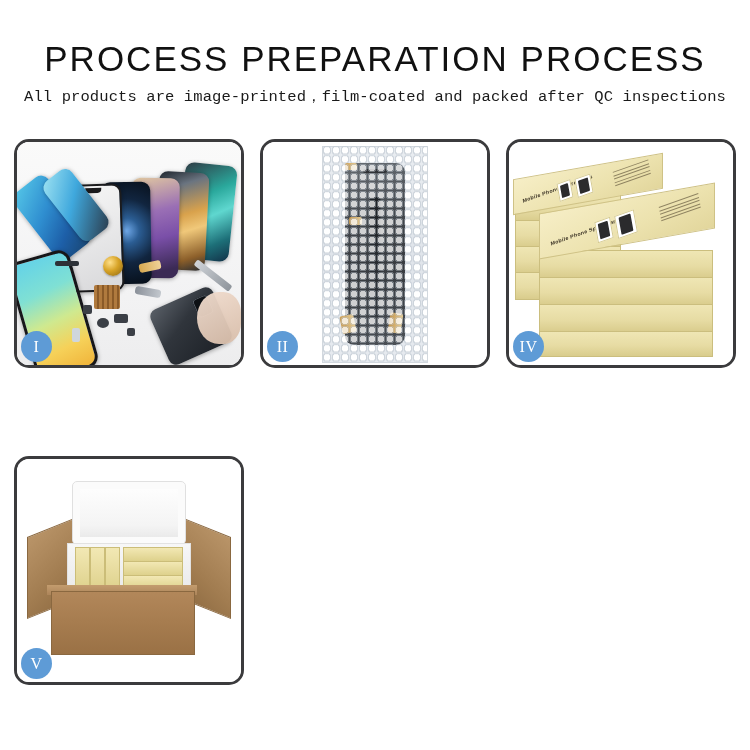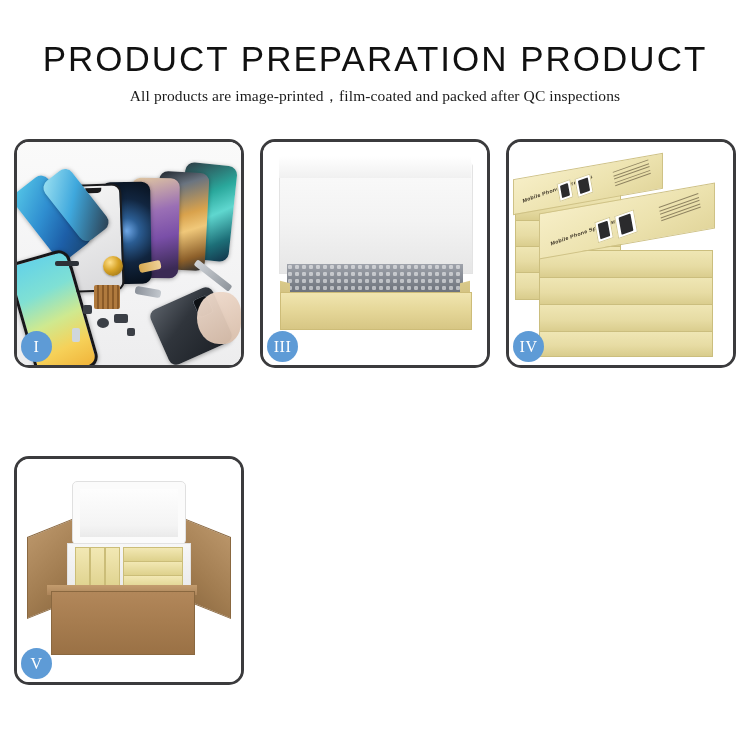--- a/index.html
+++ b/index.html
@@ -13,21 +13,21 @@
 
   
   .header{position:absolute;left:0;top:38px;width:750px;text-align:center;}
   .title{
     font-size:35px;font-weight:500;color:#111;
     letter-spacing:2.0px;line-height:42px;white-space:nowrap;
     font-family:"Liberation Sans", sans-serif;
   }
   .subtitle{
     margin-top:6px;font-size:15.5px;color:#1a1a1a;letter-spacing:0.1px;
-    white-space:nowrap;font-family:Liberation Serif, serif;
+    white-space:nowrap;font-family:Liberation Mono, monospace;
   }
 
   
   .grid{
     position:absolute;left:14px;top:139px;
     width:722px;height:551px;
     display:grid;
     grid-template-columns:repeat(3,230px);
     grid-template-rows:repeat(2,229px);
     column-gap:16px;row-gap:88px;
@@ -219,21 +219,21 @@
   .c-tape{position:absolute;left:60px;top:24px;width:130px;height:9px;
      background:rgba(235,225,205,.55);transform:rotate(20deg);}
   .c-tab{position:absolute;background:#a07c4f;opacity:.85;border-radius:1px;}
 </style>
 </head>
 <body>
 
 <div class="sheet">
 
   <div class="header">
-    <div class="title">PRODUCT PREPARATION PRODUCT</div>
+    <div class="title">PROCESS PREPARATION PROCESS</div>
     <div class="subtitle">All products are image-printed，film-coated and packed after QC inspections</div>
   </div>
 
   <div class="grid">
 
     <div class="panel">
       <div class="panel-inner p1">
         <div class="shade"></div>
         <div class="scr s-teal"></div>
         <div class="scr s-gold"></div>
@@ -253,32 +253,35 @@
         <div class="cmp" style="left:80px;top:176px;width:12px;height:10px;border-radius:50%;"></div>
         <div class="cmp" style="left:97px;top:172px;width:14px;height:9px;"></div>
         <div class="cmp" style="left:110px;top:186px;width:8px;height:8px;"></div>
         <div class="cmp" style="left:55px;top:186px;width:8px;height:14px;border-radius:2px;background:#cfd6dd;"></div>
         <div class="tweezer"></div>
         <div class="hand"></div>
       </div>
       <div class="badge">I</div>
     </div>
 
-
     <div class="panel">
-      <div class="panel-inner p3">
-        <div class="box3-lid"></div>
-        <div class="box3-lidtop"></div>
-        <div class="box3-foam"></div>
-        <div class="box3-sideL"></div>
-        <div class="box3-sideR"></div>
-        <div class="box3-front"></div>
+      <div class="panel-inner p2">
+        <div class="bubblebag">
+          <div class="part-dark"></div>
+          <div class="flexstrip"></div>
+          <div class="tab-gold" style="left:22px;top:16px;width:12px;height:7px;"></div>
+          <div class="tab-gold" style="left:26px;top:70px;width:13px;height:8px;"></div>
+          <div class="tab-gold" style="left:18px;top:168px;width:14px;height:18px;transform:rotate(-12deg);"></div>
+          <div class="tab-gold" style="left:66px;top:166px;width:13px;height:20px;transform:rotate(8deg);"></div>
+        </div>
+        <div class="bubble-overlay"></div>
       </div>
-      <div class="badge">III</div>
+      <div class="badge">II</div>
     </div>
+
 
     <div class="panel">
       <div class="panel-inner p4">
         <div class="stack">
 
           <div class="sbox" style="left:6px;top:52px;width:104px;height:26px;"></div>
           <div class="sbox" style="left:6px;top:78px;width:104px;height:26px;"></div>
           <div class="sbox" style="left:6px;top:104px;width:104px;height:26px;"></div>
           <div class="sbox" style="left:6px;top:130px;width:104px;height:26px;"></div>
 

